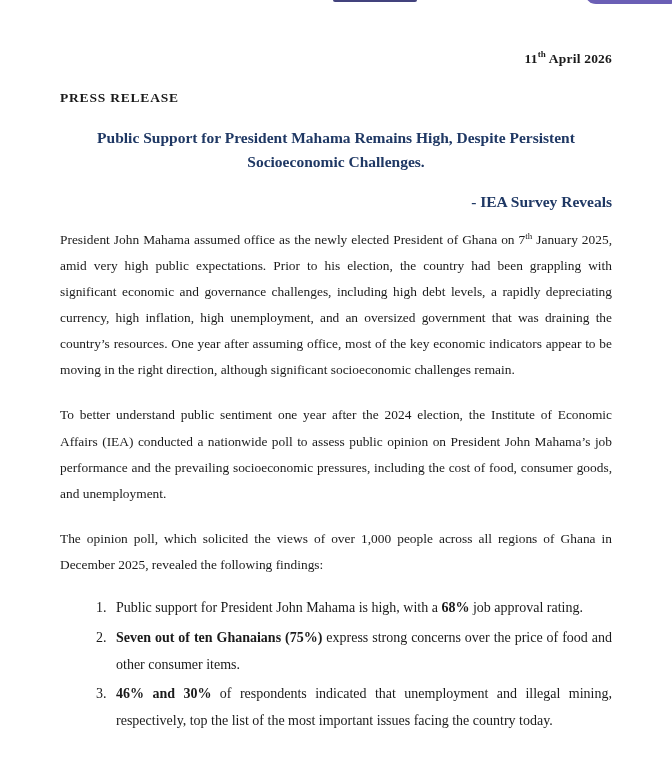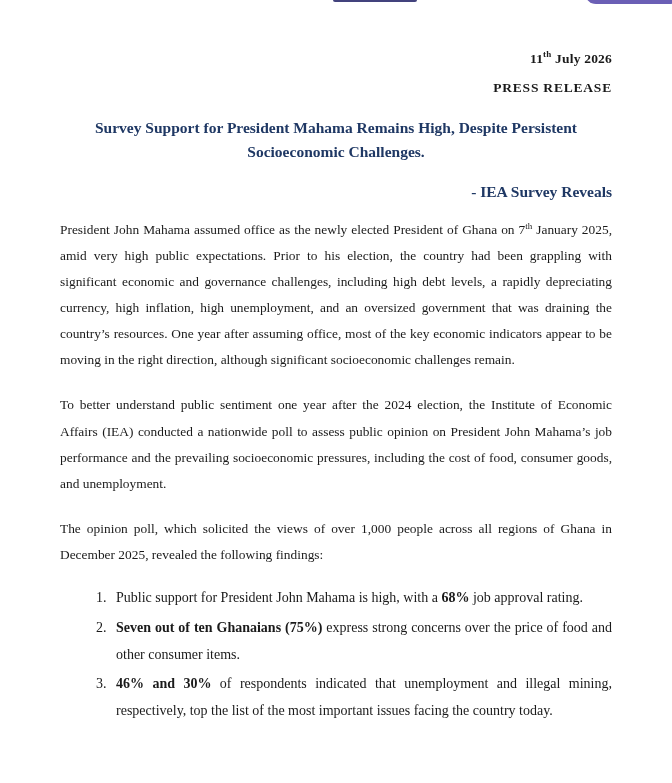--- a/index.html
+++ b/index.html
@@ -51,25 +51,25 @@
     font-weight: bold;
     font-size: 13.5px;
     margin-top: 27px;
     letter-spacing: 0.2px;
   }
   .date-line sup {
     font-size: 9px;
     vertical-align: super;
   }
   .press-release {
-    text-align: right;
+    text-align: left;
     font-weight: bold;
     font-size: 13.5px;
     letter-spacing: 0.8px;
-    margin-top: 13px;
+    margin-top: 23px;
   }
   .headline {
     text-align: center;
     color: #1f3864;
     font-weight: bold;
     font-size: 15.5px;
     line-height: 1.55;
     margin-top: 20px;
     padding: 0 3px;
   }
@@ -112,26 +112,26 @@
 <body>
 
 <div class="page">
 
   <div class="top-strip">
     <div class="top-logo-fragment"></div>
     <div class="top-badge"></div>
   </div>
 
   <div class="date-line">
-    <span>11</span><sup>th</sup><span> July 2026</span>
+    <span>11</span><sup>th</sup><span> April 2026</span>
   </div>
 
   <div class="press-release">PRESS RELEASE</div>
 
-  <div class="headline">Survey Support for President Mahama Remains High, Despite Persistent Socioeconomic Challenges.</div>
+  <div class="headline">Public Support for President Mahama Remains High, Despite Persistent Socioeconomic Challenges.</div>
 
   <div class="subhead">- IEA Survey Reveals</div>
 
   <p class="body first"><span>President John Mahama assumed office as the newly elected President of Ghana on 7</span><sup>th</sup><span> January 2025, amid very high public expectations. Prior to his election, the country had been grappling with significant economic and governance challenges, including high debt levels, a rapidly depreciating currency, high inflation, high unemployment, and an oversized government that was draining the country’s resources. One year after assuming office, most of the key economic indicators appear to be moving in the right direction, although significant socioeconomic challenges remain.</span></p>
 
   <p class="body">To better understand public sentiment one year after the 2024 election, the Institute of Economic Affairs (IEA) conducted a nationwide poll to assess public opinion on President John Mahama’s job performance and the prevailing socioeconomic pressures, including the cost of food, consumer goods, and unemployment.</p>
 
   <p class="body">The opinion poll, which solicited the views of over 1,000 people across all regions of Ghana in December 2025, revealed the following findings:</p>
 
   <ol class="findings">

